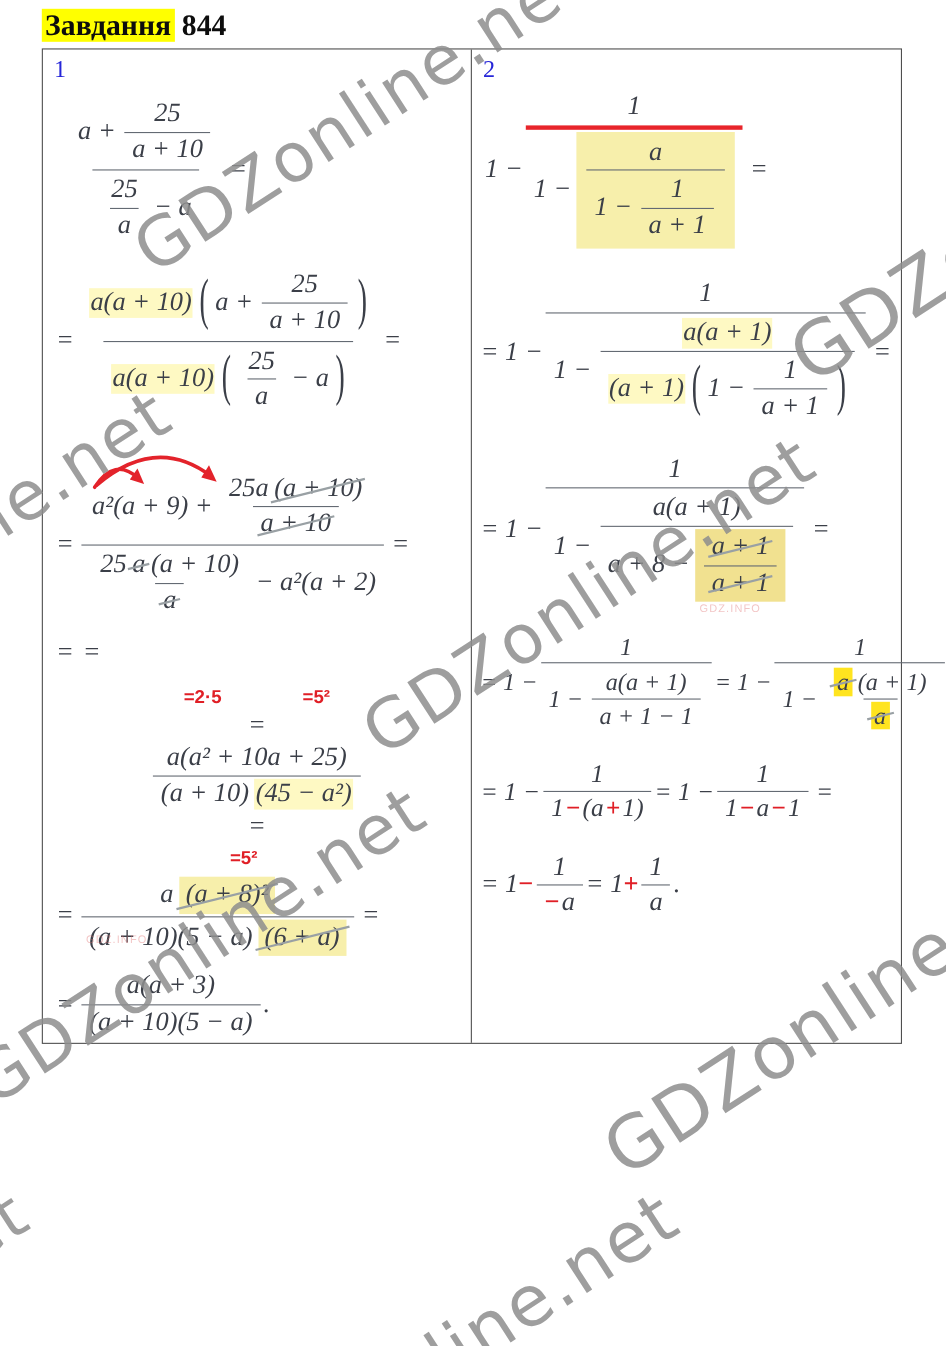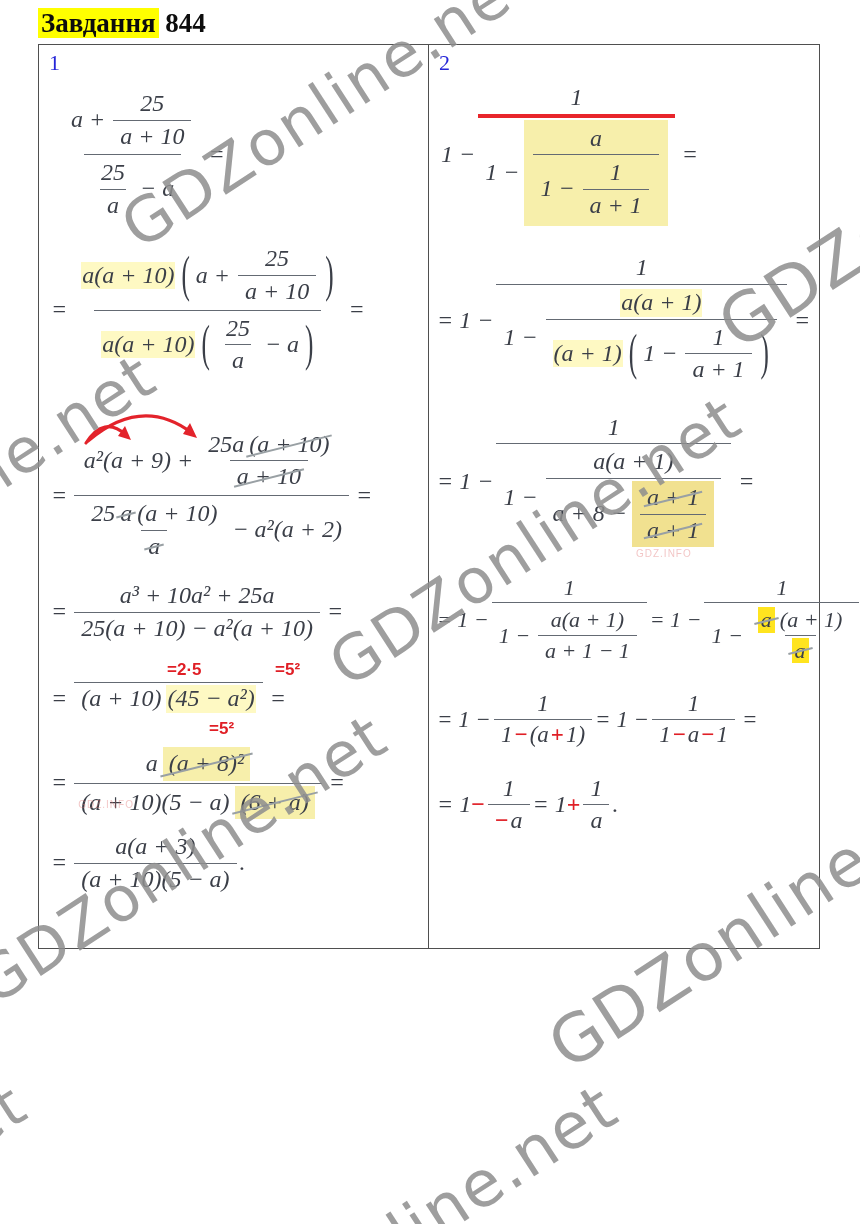--- a/index.html
+++ b/index.html
@@ -41,21 +41,21 @@
   .eq{margin:0 4px;}
   .arrowanchor{position:relative;}
   .arrowanchor svg{position:absolute;left:-8px;top:-42px;}
   .info{position:absolute;font-size:10px;color:#e07070;opacity:.4;font-style:normal;
         font-family:Liberation Sans, sans-serif;left:4px;top:42%;letter-spacing:1px;}
   
   .s11{margin:12px 0 18px 14px;}
   .s12{margin-bottom:20px;}
   .s13{margin:48px 0 16px 0;}
   .s14{margin-bottom:16px;}
-  .s15{position:relative;padding:22px 0 24px 0;margin-bottom:6px;}
+  .s15{position:relative;padding:22px 0 24px 0;margin-bottom:6px;flex-direction:column;}
   .s16{margin-bottom:10px;}
   .s21{margin:8px 0 24px 4px;}
   .s22,.s23,.s24,.s25{margin-bottom:22px;}
   .s24 .m, .s24{font-size:22px;}
   .s25 .m, .s25{font-size:23px;}
 </style>
 </head>
 <body>
 
 <div class="page">
@@ -161,32 +161,29 @@
               </span>
             </span>
             <span>− a²(a + 2)</span>
           </span>
         </span>
         <span class="eq">=</span>
       </div>
 
       <div class="m s14">
         <span class="eq">=</span>
-        <span class="frac">
-          <span class="num">a³ + 10a² + 25a</span>
-          <span class="den">25(a + 10) − a²(a + 10)</span>
-        </span>
         <span class="eq">=</span>
       </div>
 
       <div class="m s15">
         <span class="ann" style="left:120px;top:0;">=2·5</span>
         <span class="ann" style="left:228px;top:0;">=5²</span>
         <span class="eq">=</span>
         <span class="frac">
+          <span class="num">a(a² + 10a + 25)</span>
           <span class="den">
             <span>(a + 10)</span>
               <span class="green">(45 − a²)</span>
           </span>
         </span>
         <span class="eq">=</span>
         <span class="ann" style="left:162px;bottom:0;">=5²</span>
       </div>
 
       <div class="m s16">

